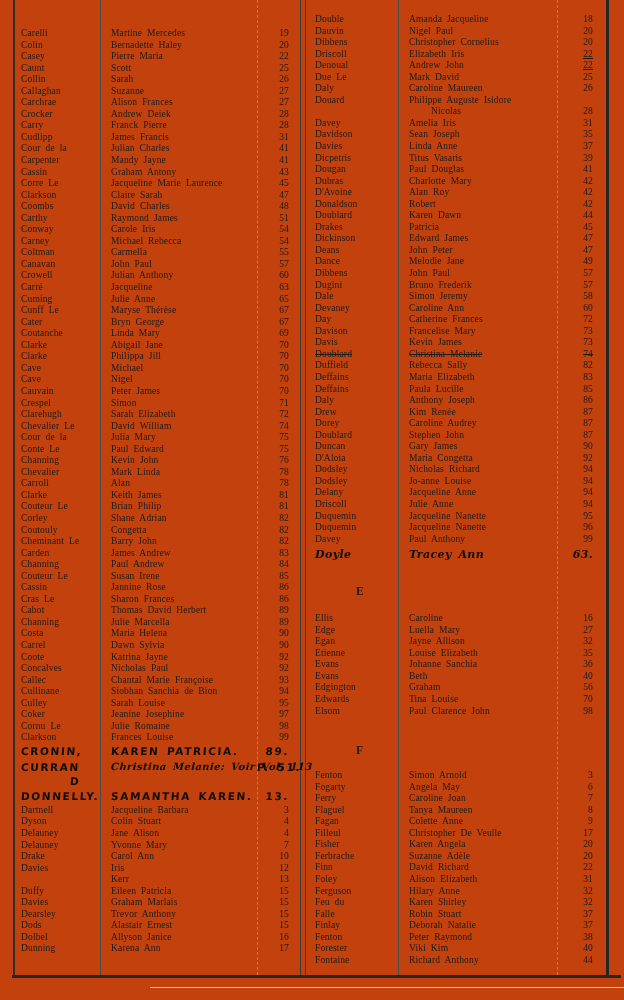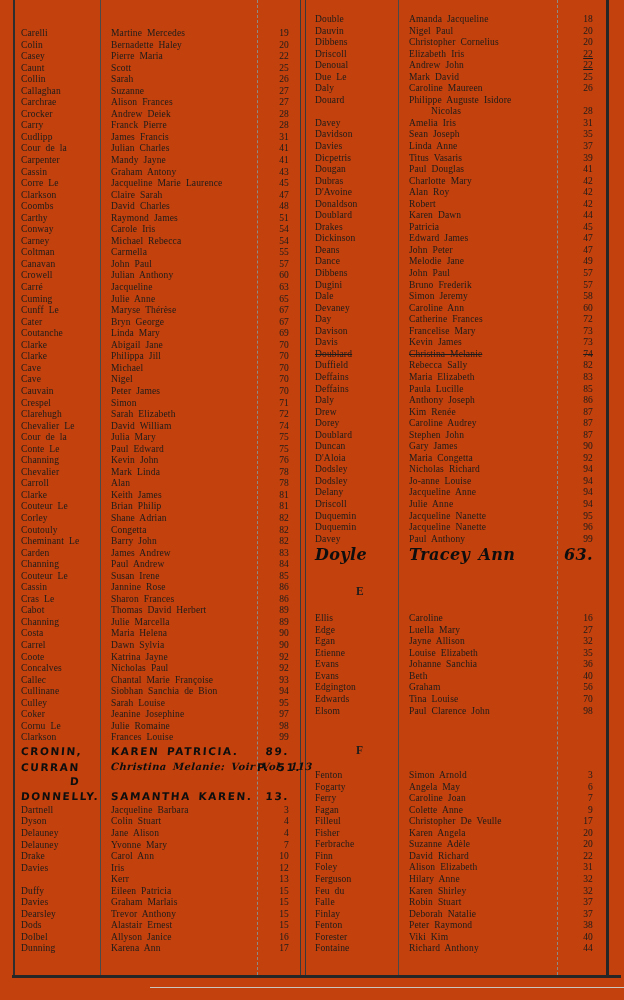--- a/index.html
+++ b/index.html
@@ -36,21 +36,21 @@
   .colL .cp { width: 43px;  padding-right: 11px; text-align: right; }
   .colR .cs { width: 92px;  padding-left: 9px;  }
   .colR .cg { width: 159px; padding-left: 11px; }
   .colR .cp { width: 51px;  padding-right: 15px; text-align: right; }
   .colL .cg.g2 { }
   .colR .cg.g2 { padding-left: 33px; }
 
   .sec-header { font-weight: 700; font-size: 11.5px; }
 
   .hand { font-family: "DejaVu Sans", sans-serif; font-weight: 700; letter-spacing: 1.6px; font-size: 10.5px; transform: skewX(-4deg); color: #0e0e0e; }
-  .script { font-family: "DejaVu Serif", serif; font-style: italic; font-weight: 600; font-size: 16px; letter-spacing: 0.4px; color: #0e0e0e; }
+  .script { font-family: "DejaVu Serif", serif; font-style: italic; font-weight: 600; font-size: 11px; letter-spacing: 0.4px; color: #0e0e0e; }
   .cg.script { font-size: 10px; font-weight: 600; }
   .strike .cs, .strike .cg, .strike .cp { text-decoration: line-through; text-decoration-thickness: 1.4px; }
   .cp.u { text-decoration: underline; }
   .gap { width: 100%; }
 </style>
 </head>
 <body>
 
 <div class="page">
   <div class="v v-left"></div>
@@ -1026,20 +1026,27 @@
   </div>
       <div class="row">
     <div class="line">
       <div class="cs">Ferry</div>
       <div class="cg">Caroline Joan</div>
       <div class="cp">7</div>
     </div>
   </div>
       <div class="row">
     <div class="line">
+      <div class="cs">Flaguel</div>
+      <div class="cg">Tanya Maureen</div>
+      <div class="cp">8</div>
+    </div>
+  </div>
+      <div class="row">
+    <div class="line">
       <div class="cs">Fagan</div>
       <div class="cg">Colette Anne</div>
       <div class="cp">9</div>
     </div>
   </div>
       <div class="row">
     <div class="line">
       <div class="cs">Filleul</div>
       <div class="cg">Christopher De Veulle</div>
       <div class="cp">17</div>

